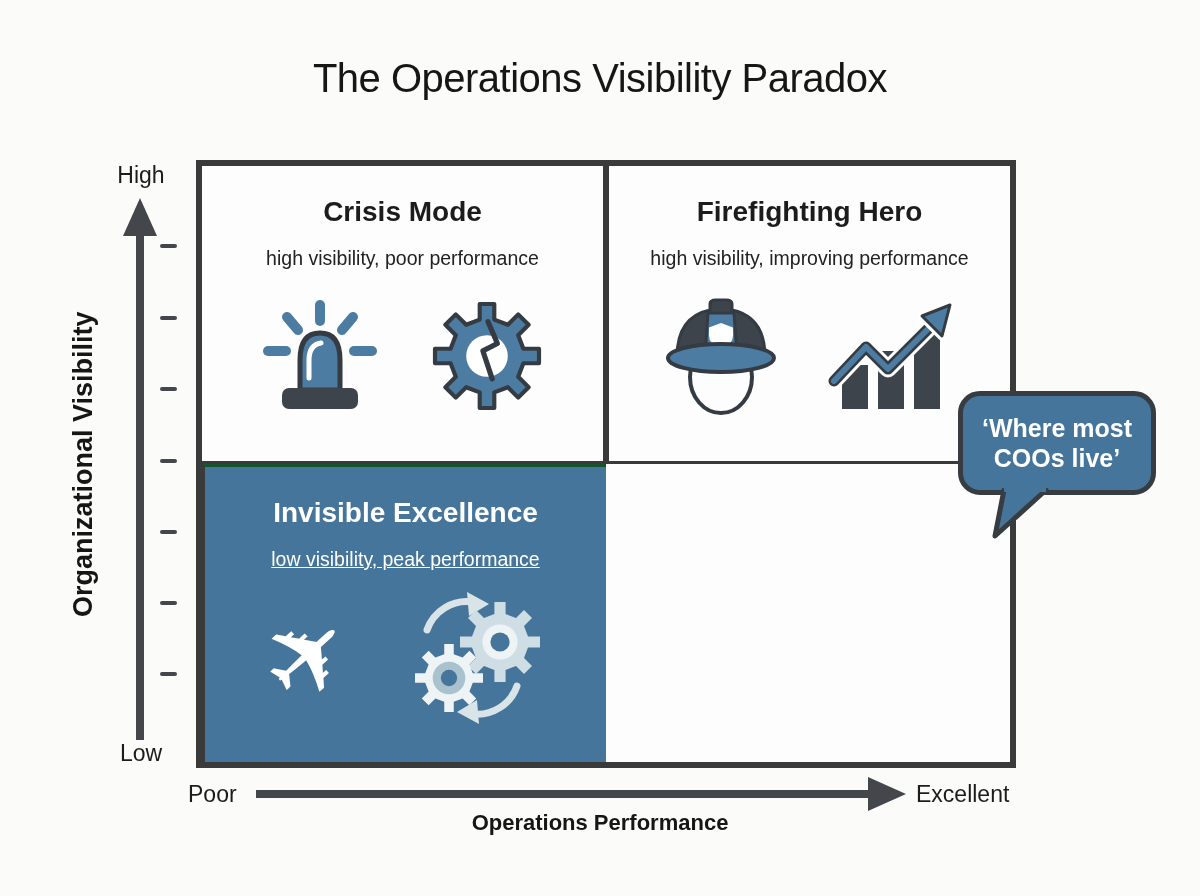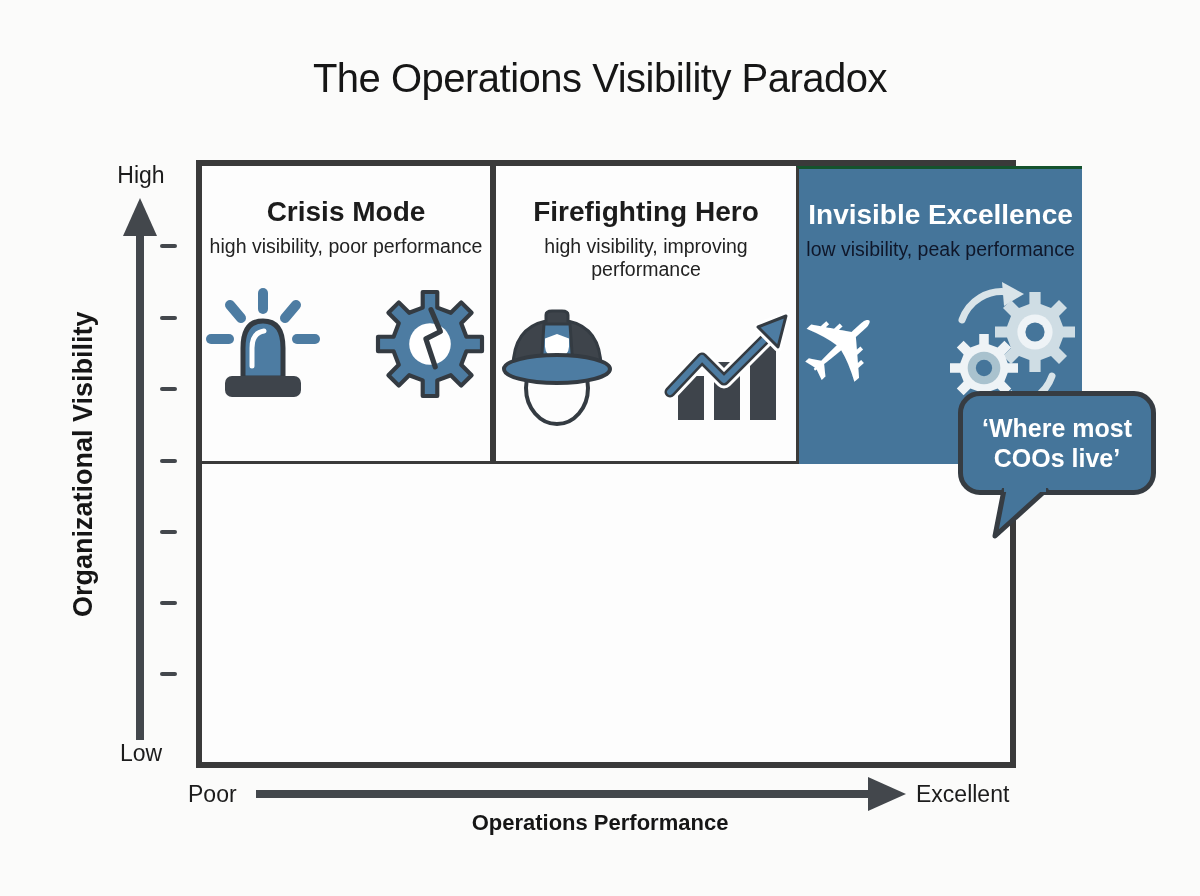--- a/index.html
+++ b/index.html
@@ -14,31 +14,31 @@
   
   .main-title{
     top:56px;left:0;width:1200px;text-align:center;
     font-size:40px;font-weight:400;letter-spacing:-0.5px;color:#161616;
   }
 
   
   .matrix{
     left:196px;top:160px;width:820px;height:608px;
     border:6px solid #3a3a3a;box-sizing:border-box;
-    display:grid;grid-template-columns:1fr 1fr 1fr;grid-template-rows:1fr 1fr;
+    display:grid;grid-template-columns:1fr 1fr;grid-template-rows:1fr 1fr;
     background:#fdfdfd;
   }
   .quadrant{position:relative;box-sizing:border-box;padding-top:30px;text-align:center;}
   .q-tl{border-right:3px solid #3a3a3a;border-bottom:3px solid #3a3a3a;}
   .q-tr{border-left:3px solid #3a3a3a;border-bottom:3px solid #3a3a3a;}
   .q-bl{border-right:3px solid #3a3a3a;border-top:3px solid #3a3a3a;}
   .q-br{border-left:3px solid #3a3a3a;border-top:3px solid #14532d;background:#45759a;color:#ffffff;}
   .q-title{font-size:28px;font-weight:700;}
-  .q-sub{font-size:19.5px;margin-top:7px;color:#222;}
-  .q-br .q-sub{color:#0f172a;}
+  .q-sub{font-size:19.5px;margin-top:19px;color:#222;}
+  .q-br .q-sub{color:#ffffff;text-decoration:underline;}
   .icon-row{display:flex;justify-content:center;align-items:center;gap:46px;margin-top:26px;height:120px;}
   .q-bl .icon-row{margin-top:56px;}
   .jet-glyph{
     font-size:104px;color:#ffffff;display:inline-block;
     transform:rotate(-42deg);line-height:1;
     font-family:"DejaVu Sans", sans-serif;
   }
 
   
   .y-high{left:96px;top:162px;width:90px;text-align:center;font-size:23px;}

